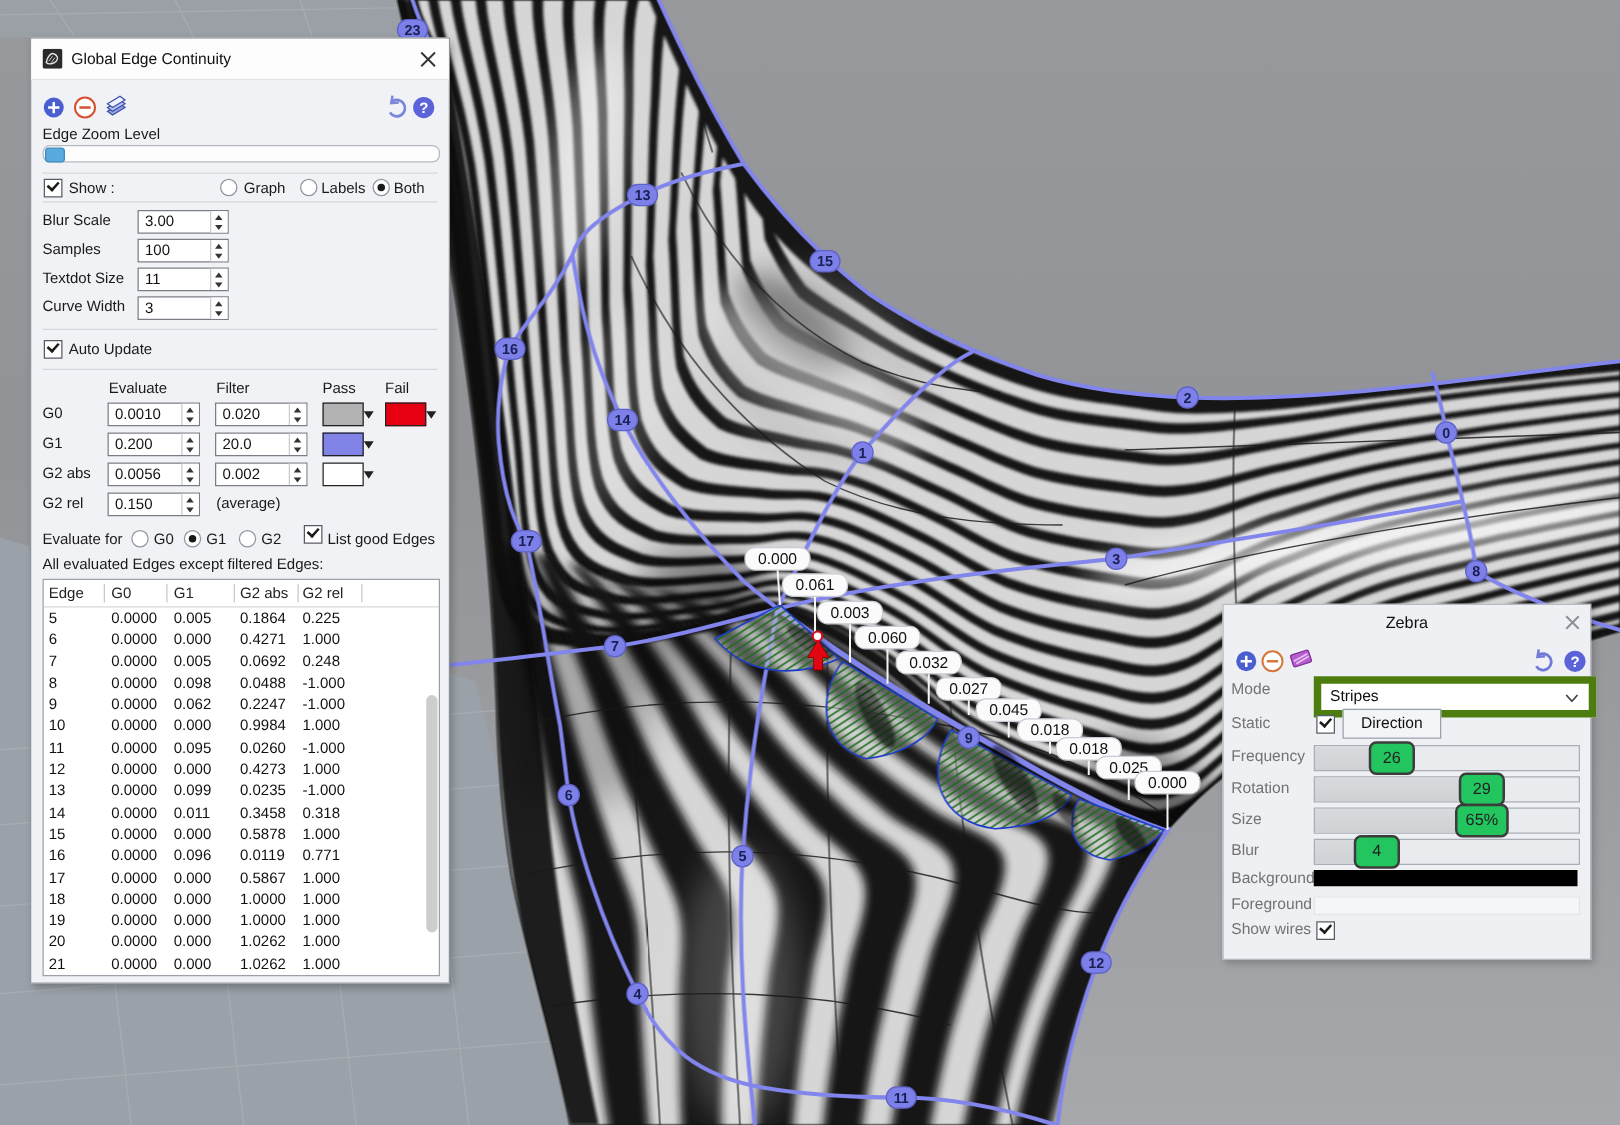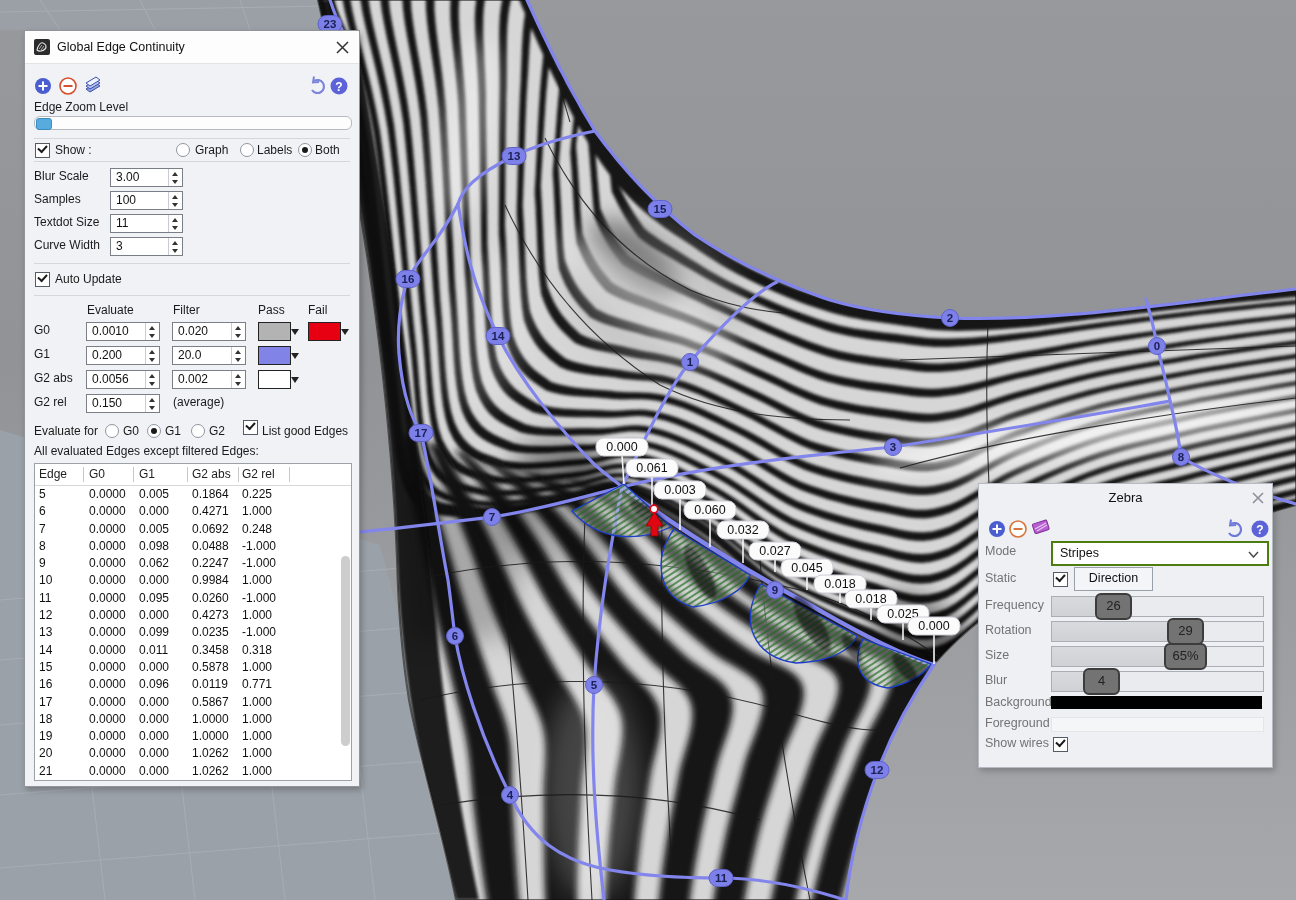--- a/index.html
+++ b/index.html
@@ -31,27 +31,27 @@
 .ehead i{position:absolute;top:3px;bottom:3px;width:1px;background:#c8c8cc;}
 .erows{position:absolute;left:0;top:22px;right:0;bottom:0;overflow:hidden;}
 .erow{position:relative;height:17.3px;font-size:12px;color:#111;}
 .erow span{position:absolute;top:1px;}
 .ethumb{position:absolute;right:1px;top:92px;width:9px;height:190px;background:#cdcdcd;border-radius:4.5px;}
 #zebrapanel{position:absolute;left:978px;top:483px;width:293px;height:283px;background:#eef0f4;
   border:1px solid #b6bac2;box-shadow:2px 3px 6px rgba(0,0,0,0.22);}
 .ztitle{position:absolute;left:0;right:0;top:6px;text-align:center;font-size:13px;color:#111;}
 .zclose{position:absolute;right:8px;top:8px;}
 .zlbl{position:absolute;font-size:12.5px;color:#737373;white-space:nowrap;}
-.zdrop{position:absolute;left:72px;top:57px;width:207px;height:18px;background:#fff;border:2px solid #4d7c0f;font-size:12.5px;padding:3px 0 0 7px;color:#111;}
+.zdrop{position:absolute;left:72px;top:57px;width:207px;height:18px;background:#fff;border:6px solid #4d7c0f;font-size:12.5px;padding:3px 0 0 7px;color:#111;}
 .zchk{background:#fff;}
 .zbtn{position:absolute;left:95px;top:83px;width:77px;height:19px;background:#f4f5f9;border:1px solid #9aa0aa;
   font-size:12.5px;text-align:center;padding-top:3px;color:#111;}
 .ztrack{position:absolute;left:72px;width:211px;height:19px;background:#e9ebee;border:1px solid #a9aeb6;}
 .zfill{height:19px;background:linear-gradient(#d8dadd,#cfd1d5);}
-.zbox{position:absolute;height:20px;background:#737373;border:2px solid #3c3c3c;border-radius:6px;
+.zbox{position:absolute;height:20px;background:#22c55e;border:2px solid #3c3c3c;border-radius:6px;
   font-size:13px;text-align:center;padding-top:3px;color:#222;z-index:2;}
 .zbar{position:absolute;left:72px;width:211px;height:13px;}
 </style></head>
 <body>
 <div id="stage">
 <svg width="1296" height="900" viewBox="0 0 1296 900" style="position:absolute;left:0;top:0">
 <defs>
 <clipPath id="surf">
           <path d="M318,0 L527,0 C546,42 573,95 595,131 C625,172 660,208 695,235 C735,262 777,282 830,300 C870,312 910,316 950,318 C1060,322 1180,302 1296,289 L1296,505 C1210,530 1100,560 1030,590 C990,608 960,635 935,663 C915,692 893,730 878,770 C862,813 850,860 846,900 L456,900 C442,830 420,760 409,700 C401,650 398,600 397,560 C390,380 360,180 318,0 Z"></path>
         </clipPath>

